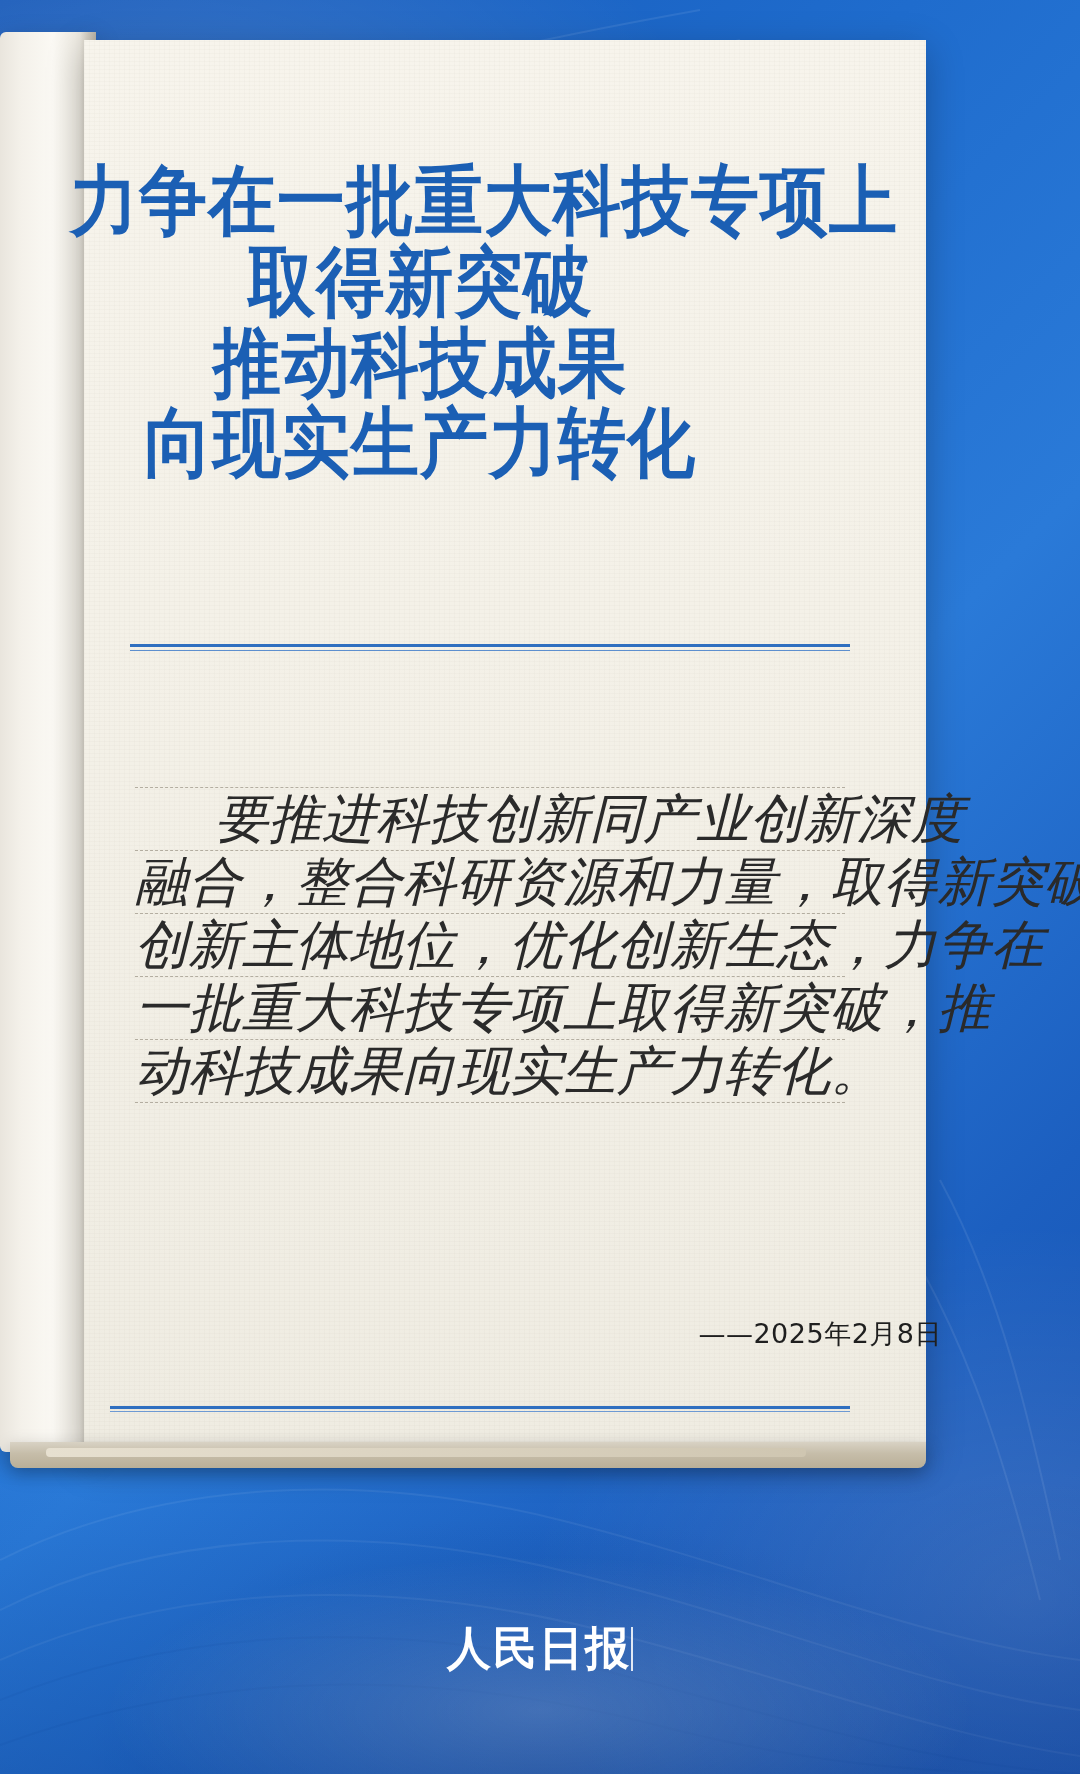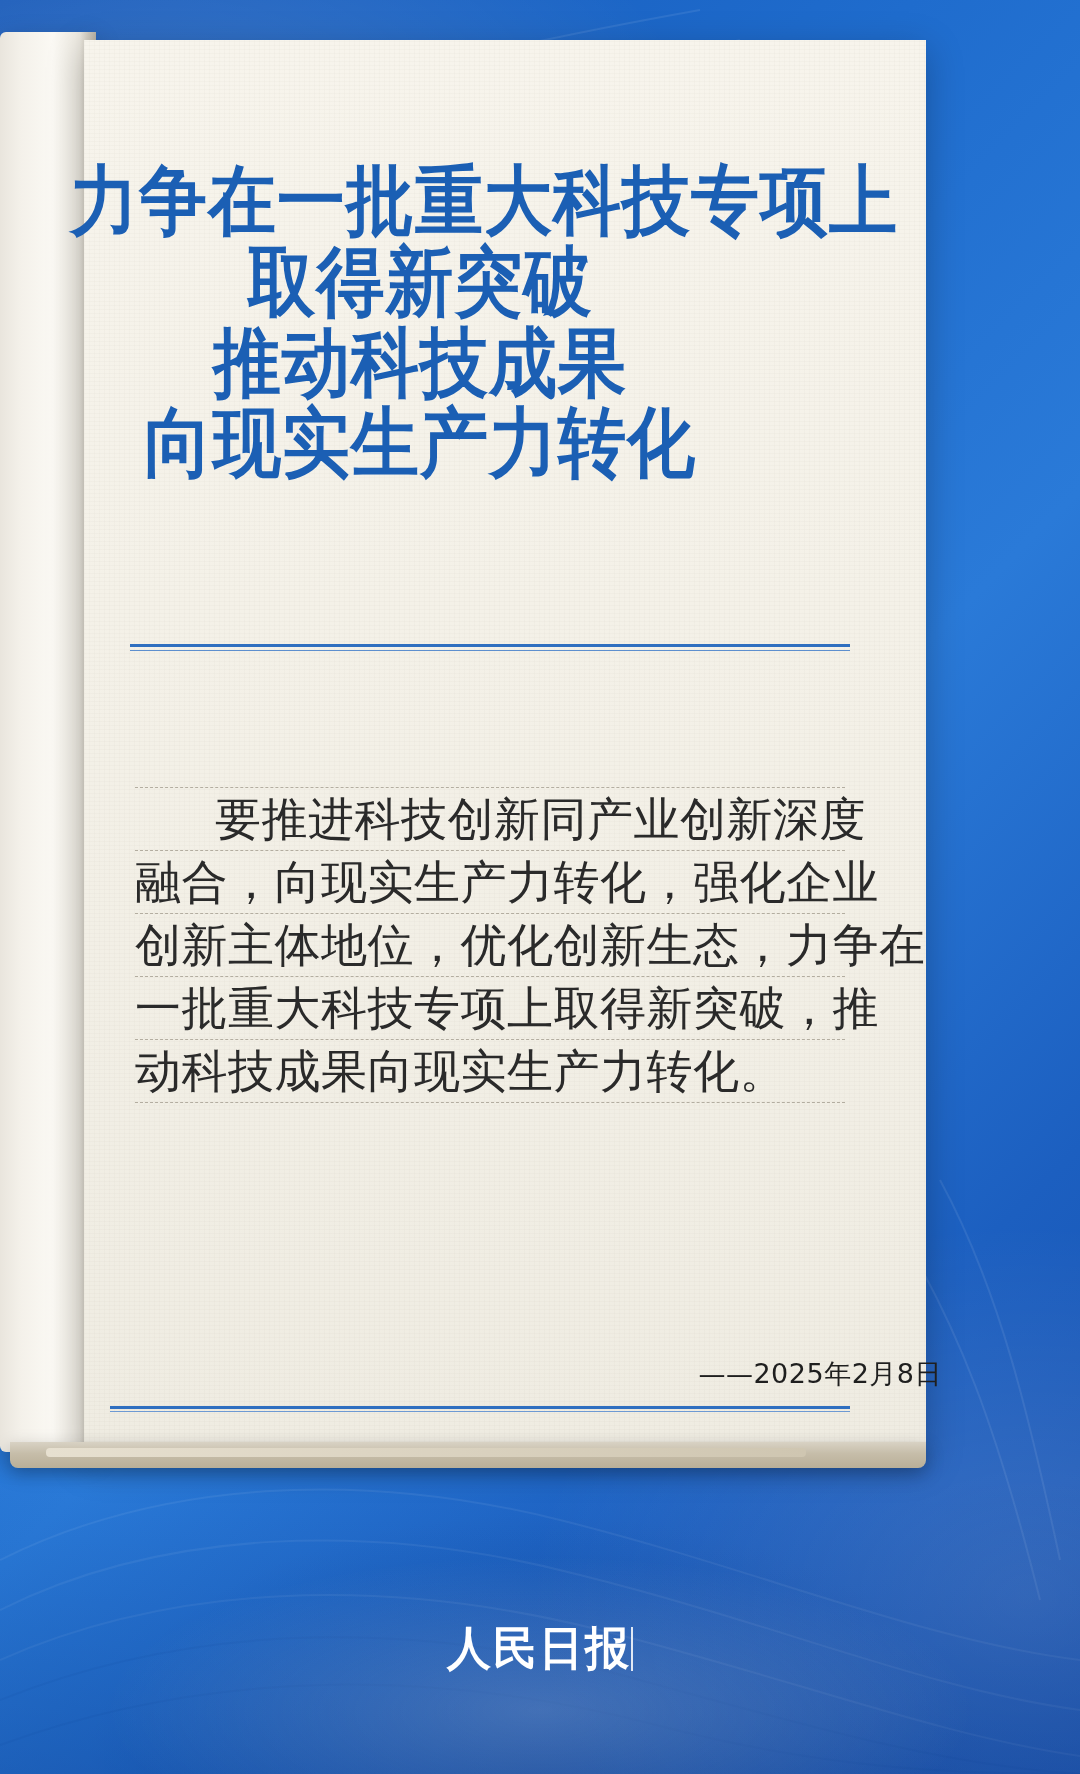--- a/index.html
+++ b/index.html
@@ -144,42 +144,42 @@
 
   
   .quote {
     position: absolute;
     left: 135px;
     top: 755px;
     width: 710px;
   }
   .quote-line {
     font-family: "DejaVu Serif", "Liberation Serif", serif;
-    font-size: 46px;
+    font-size: 53px;
     line-height: 46px;
     color: #2a2a2a;
     height: 62px;
     white-space: nowrap;
     border-bottom: 1px dashed #b3ada0;
     display: flex;
     align-items: center;
     letter-spacing: 0.5px;
+    font-style: italic;
   }
   .quote-line:first-child { border-top: 1px dashed #b3ada0; }
   .quote-line.indent { text-indent: 80px; }
 
   
   .attrib {
     position: absolute;
     right: 68px;
     top: 1282px;
     text-align: right;
     font-family: "DejaVu Sans", "Liberation Sans", sans-serif;
     color: #1f1f1f;
-    margin-top: 40px;
   }
   .attrib .date {
     font-size: 27px;
     line-height: 40px;
     letter-spacing: 0.5px;
   }
   .attrib .source {
     font-size: 25px;
     line-height: 40px;
     letter-spacing: 0.5px;
@@ -279,21 +279,21 @@
       <div class="title-line l4">向现实生产力转化</div>
     </div>
 
     <div class="title-rule">
         <i></i>
         <i></i>
       </div>
 
     <div class="quote">
       <div class="quote-line indent">要推进科技创新同产业创新深度</div>
-      <div class="quote-line">融合，向现实生产力转化，强化企业</div>
+      <div class="quote-line">融合，整合科研资源和力量，取得新突破</div>
       <div class="quote-line">创新主体地位，优化创新生态，力争在</div>
       <div class="quote-line">一批重大科技专项上取得新突破，推</div>
       <div class="quote-line">动科技成果向现实生产力转化。</div>
     </div>
 
     <div class="attrib">
       <div class="date">——2025年2月8日</div>
     </div>
 
     <div class="bottom-rule">

